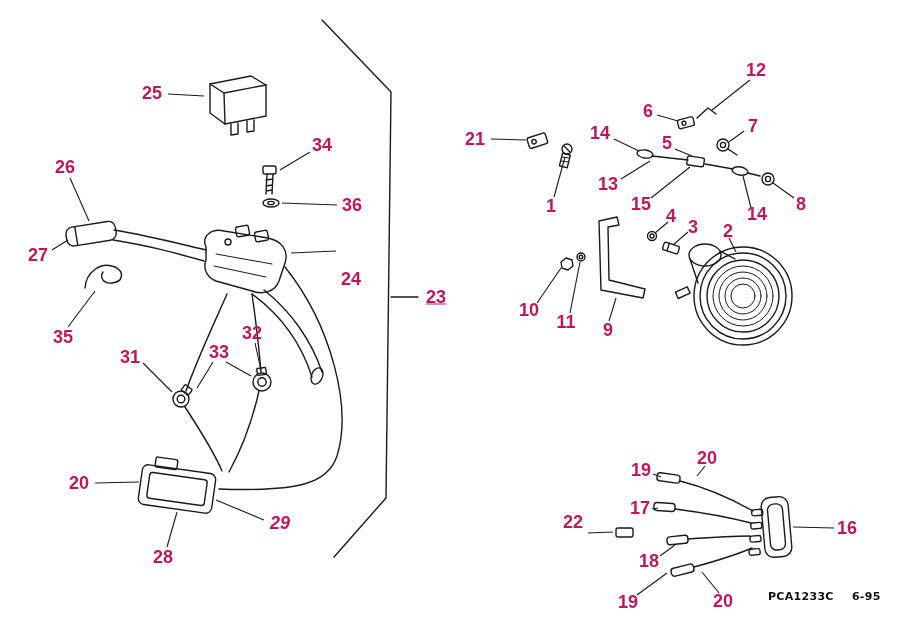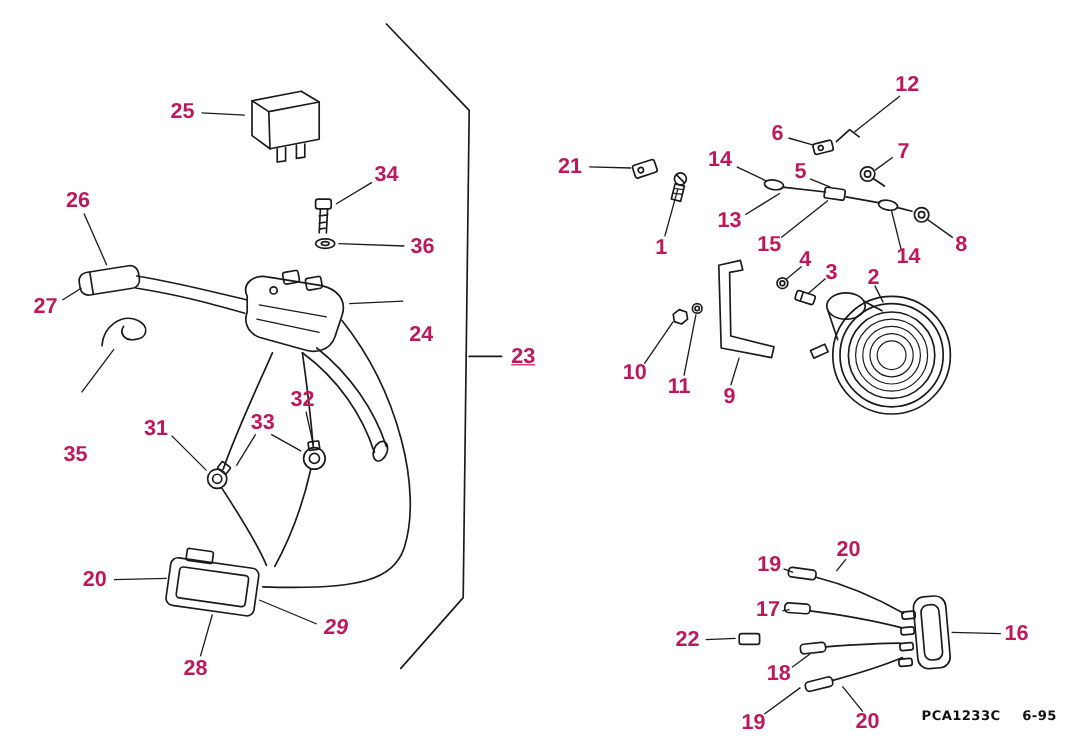--- a/index.html
+++ b/index.html
@@ -238,34 +238,34 @@
       <div class="callout" style="left: 757px; top: 214px;">14</div>
       <div class="callout" style="left: 641px; top: 204px;">15</div>
       <div class="callout" style="left: 847px; top: 528px;">16</div>
       <div class="callout" style="left: 640px; top: 508px;">17</div>
       <div class="callout" style="left: 649px; top: 561px; text-align: center;">18</div>
       <div class="callout" style="left: 641px; top: 470px;">19</div>
       <div class="callout" style="left: 628px; top: 602px;">19</div>
       <div class="callout" style="left: 707px; top: 458px;">20</div>
       <div class="callout" style="left: 723px; top: 601px;">20</div>
       <div class="callout" style="left: 475px; top: 139px;">21</div>
-      <div class="callout" style="left: 573px; top: 533px;">22</div>
+      <div class="callout" style="left: 573px; top: 522px;">22</div>
       <div class="callout" style="left: 436px; top: 297px; text-decoration: underline;">23</div>
       <div class="callout" style="left: 351px; top: 251px; margin-top: 28px;">24</div>
       <div class="callout" style="left: 152px; top: 93px;">25</div>
       <div class="callout" style="left: 65px; top: 167px;">26</div>
       <div class="callout" style="left: 38px; top: 255px;">27</div>
       <div class="callout" style="left: 163px; top: 557px;">28</div>
       <div class="callout" style="left: 280px; top: 523px; font-style: italic;">29</div>
       <div class="callout" style="left: 79px; top: 483px;">20</div>
       <div class="callout" style="left: 130px; top: 357px;">31</div>
       <div class="callout" style="left: 252px; top: 333px;">32</div>
       <div class="callout" style="left: 219px; top: 352px;">33</div>
       <div class="callout" style="left: 322px; top: 145px;">34</div>
-      <div class="callout" style="left: 63px; top: 337px; margin-top: 42px;">35</div>
+      <div class="callout" style="left: 63px; top: 337px;">35</div>
       <div class="callout" style="left: 352px; top: 205px;">36</div>
     </div>
 
   <div class="code">
     <span>PCA1233C</span>
     <span>6-95</span>
   </div>
 
 </div>
 

